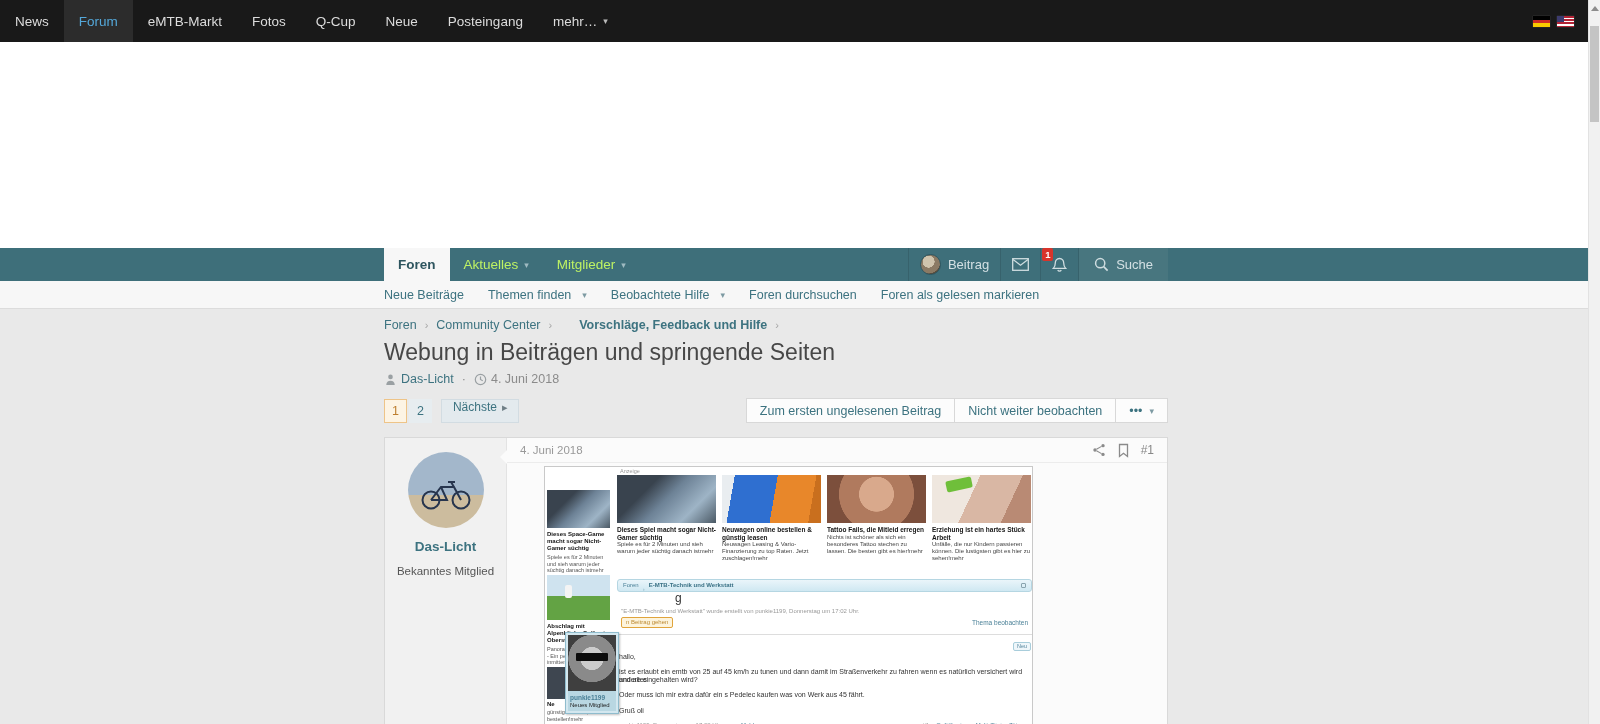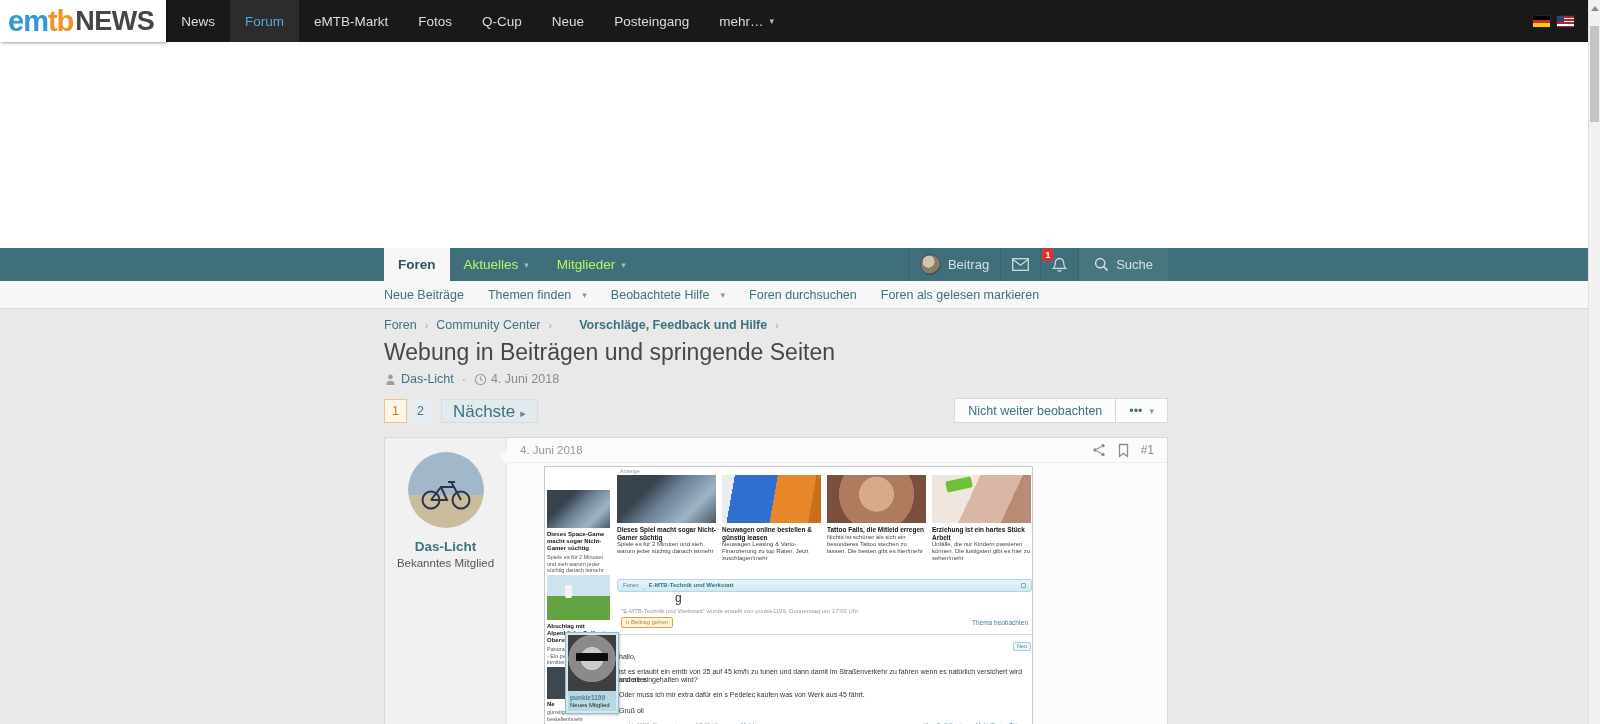--- a/index.html
+++ b/index.html
@@ -62,34 +62,34 @@
 
   .page-title { font-size:23px; font-weight:400; color:#474747; margin-top:7px; }
 
   .thread-meta { display:flex; align-items:center; margin-top:6px; font-size:12.5px; color:#8b8b8b; gap:4px; }
   .meta-link { color:#3d7380; cursor:pointer; }
   .meta-dot { margin:0 4px; }
 
   .toolbar { display:flex; align-items:center; margin-top:12px; }
   .page-btn { min-width:22px; height:24px; padding:0 7px; display:inline-flex; align-items:center; justify-content:center; font-size:12.5px; background:#e7edf0; color:#3d7380; border:1px solid #e7edf0; margin-right:2px; cursor:pointer; }
   .page-btn.current { background:#fdf4e4; border-color:#eec488; color:#bd7e2f; }
-  .next-btn { margin-left:7px; height:24px; padding:0 11px; display:inline-flex; align-items:flex-end; gap:5px; background:#e3eaee; border:1px solid #d2dce2; font-size:17px; color:#3d7380; cursor:pointer; }
+  .next-btn { margin-left:7px; height:24px; padding:0 11px; display:inline-flex; align-items:flex-start; gap:5px; background:#e3eaee; border:1px solid #d2dce2; font-size:12px; color:#3d7380; cursor:pointer; }
   .next-arrow::after { content:"▸"; color:#6e7e86; font-size:11px; }
   .action-group { margin-left:auto; display:flex; }
   .action-btn { background:#fcfcfc; border:1px solid #d8d8d8; border-left:none; height:25px; padding:0 13px; display:inline-flex; align-items:center; font-size:12.5px; color:#3d7380; cursor:pointer; gap:5px; }
   .action-btn:first-child { border-left:1px solid #d8d8d8; }
   .action-btn .nav-caret { color:#7d9aa2; margin-left:2px; }
 
   
   .post { display:flex; margin-top:14px; background:#fbfbfb; border:1px solid #d9d9d9; min-height:320px; }
   .post-aside { width:122px; flex-shrink:0; background:#f1f1f1; border-right:1px solid #e3e3e3; padding-top:14px; text-align:center; }
   .avatar-circle { width:76px; height:76px; border-radius:50%; margin:0 auto; background:linear-gradient(#a3b7cb 0 57%, #ccbc9e 57%); position:relative; overflow:hidden; }
   .avatar-bike { position:absolute; left:8px; top:22px; }
   .post-username { margin-top:11px; font-size:13.5px; font-weight:bold; color:#3d7380; cursor:pointer; }
-  .post-usertitle { margin-top:3px; font-size:11.5px; color:#555; }
+  .post-usertitle { margin-top:11px; font-size:11.5px; color:#555; }
   .post-main { flex:1; position:relative; }
   .post-main::before { content:""; position:absolute; left:-7px; top:12px; border-top:7px solid transparent; border-bottom:7px solid transparent; border-right:7px solid #fbfbfb; }
   .post-header { display:flex; align-items:center; height:25px; padding:0 13px; border-bottom:1px solid #ececec; font-size:11.5px; color:#999; }
   .post-header-icons { margin-left:auto; display:flex; align-items:center; gap:11px; color:#888; }
   .post-number { font-size:12px; color:#888; cursor:pointer; }
   .post-body { padding:3px 0 0 37px; }
 
   
   .shot { width:489px; height:300px; background:#fff; border:1px solid #c9c9c9; position:relative; overflow:hidden; font-family:"Liberation Sans", sans-serif; }
   .shot .abs { position:absolute; }
@@ -133,25 +133,20 @@
   .overlay-photo::before { content:""; position:absolute; left:16%; top:33%; width:68%; height:14%; background:#0c0c0c; border-radius:1px; }
   .overlay-name { margin-top:2px; font-weight:bold; }
   .overlay-plate { background:#b9d7e2; padding:1px 2px 2px; }
 
   .footer-actions { display:flex; gap:7px; }
 </style>
 </head>
 <body>
 
 <div class="topbar">
-  <div class="logo-box">
-    <span class="logo-word logo-blue">em</span>
-      <span class="logo-word logo-orange">tb</span>
-      <span class="logo-news">NEWS</span>
-  </div>
   <div class="nav-item">News</div>
   <div class="nav-item active">Forum</div>
   <div class="nav-item">eMTB-Markt</div>
   <div class="nav-item">Fotos</div>
   <div class="nav-item">Q-Cup</div>
   <div class="nav-item">Neue</div>
   <div class="nav-item">Posteingang</div>
   <div class="nav-item">
       <span>mehr…</span>
       <span class="nav-caret"></span>
@@ -250,20 +245,21 @@
   </div>
 
   <div class="toolbar">
     <span class="page-btn current">1</span>
     <span class="page-btn">2</span>
     <span class="next-btn">
         <span>Nächste</span>
         <span class="next-arrow"></span>
       </span>
     <span class="action-group">
+      <span class="action-btn">Zum ersten ungelesenen Beitrag</span>
       <span class="action-btn">Nicht weiter beobachten</span>
       <span class="action-btn">
           <span>•••</span>
           <span class="nav-caret"></span>
         </span>
     </span>
   </div>
 
   <div class="post">
     <div class="post-aside">

